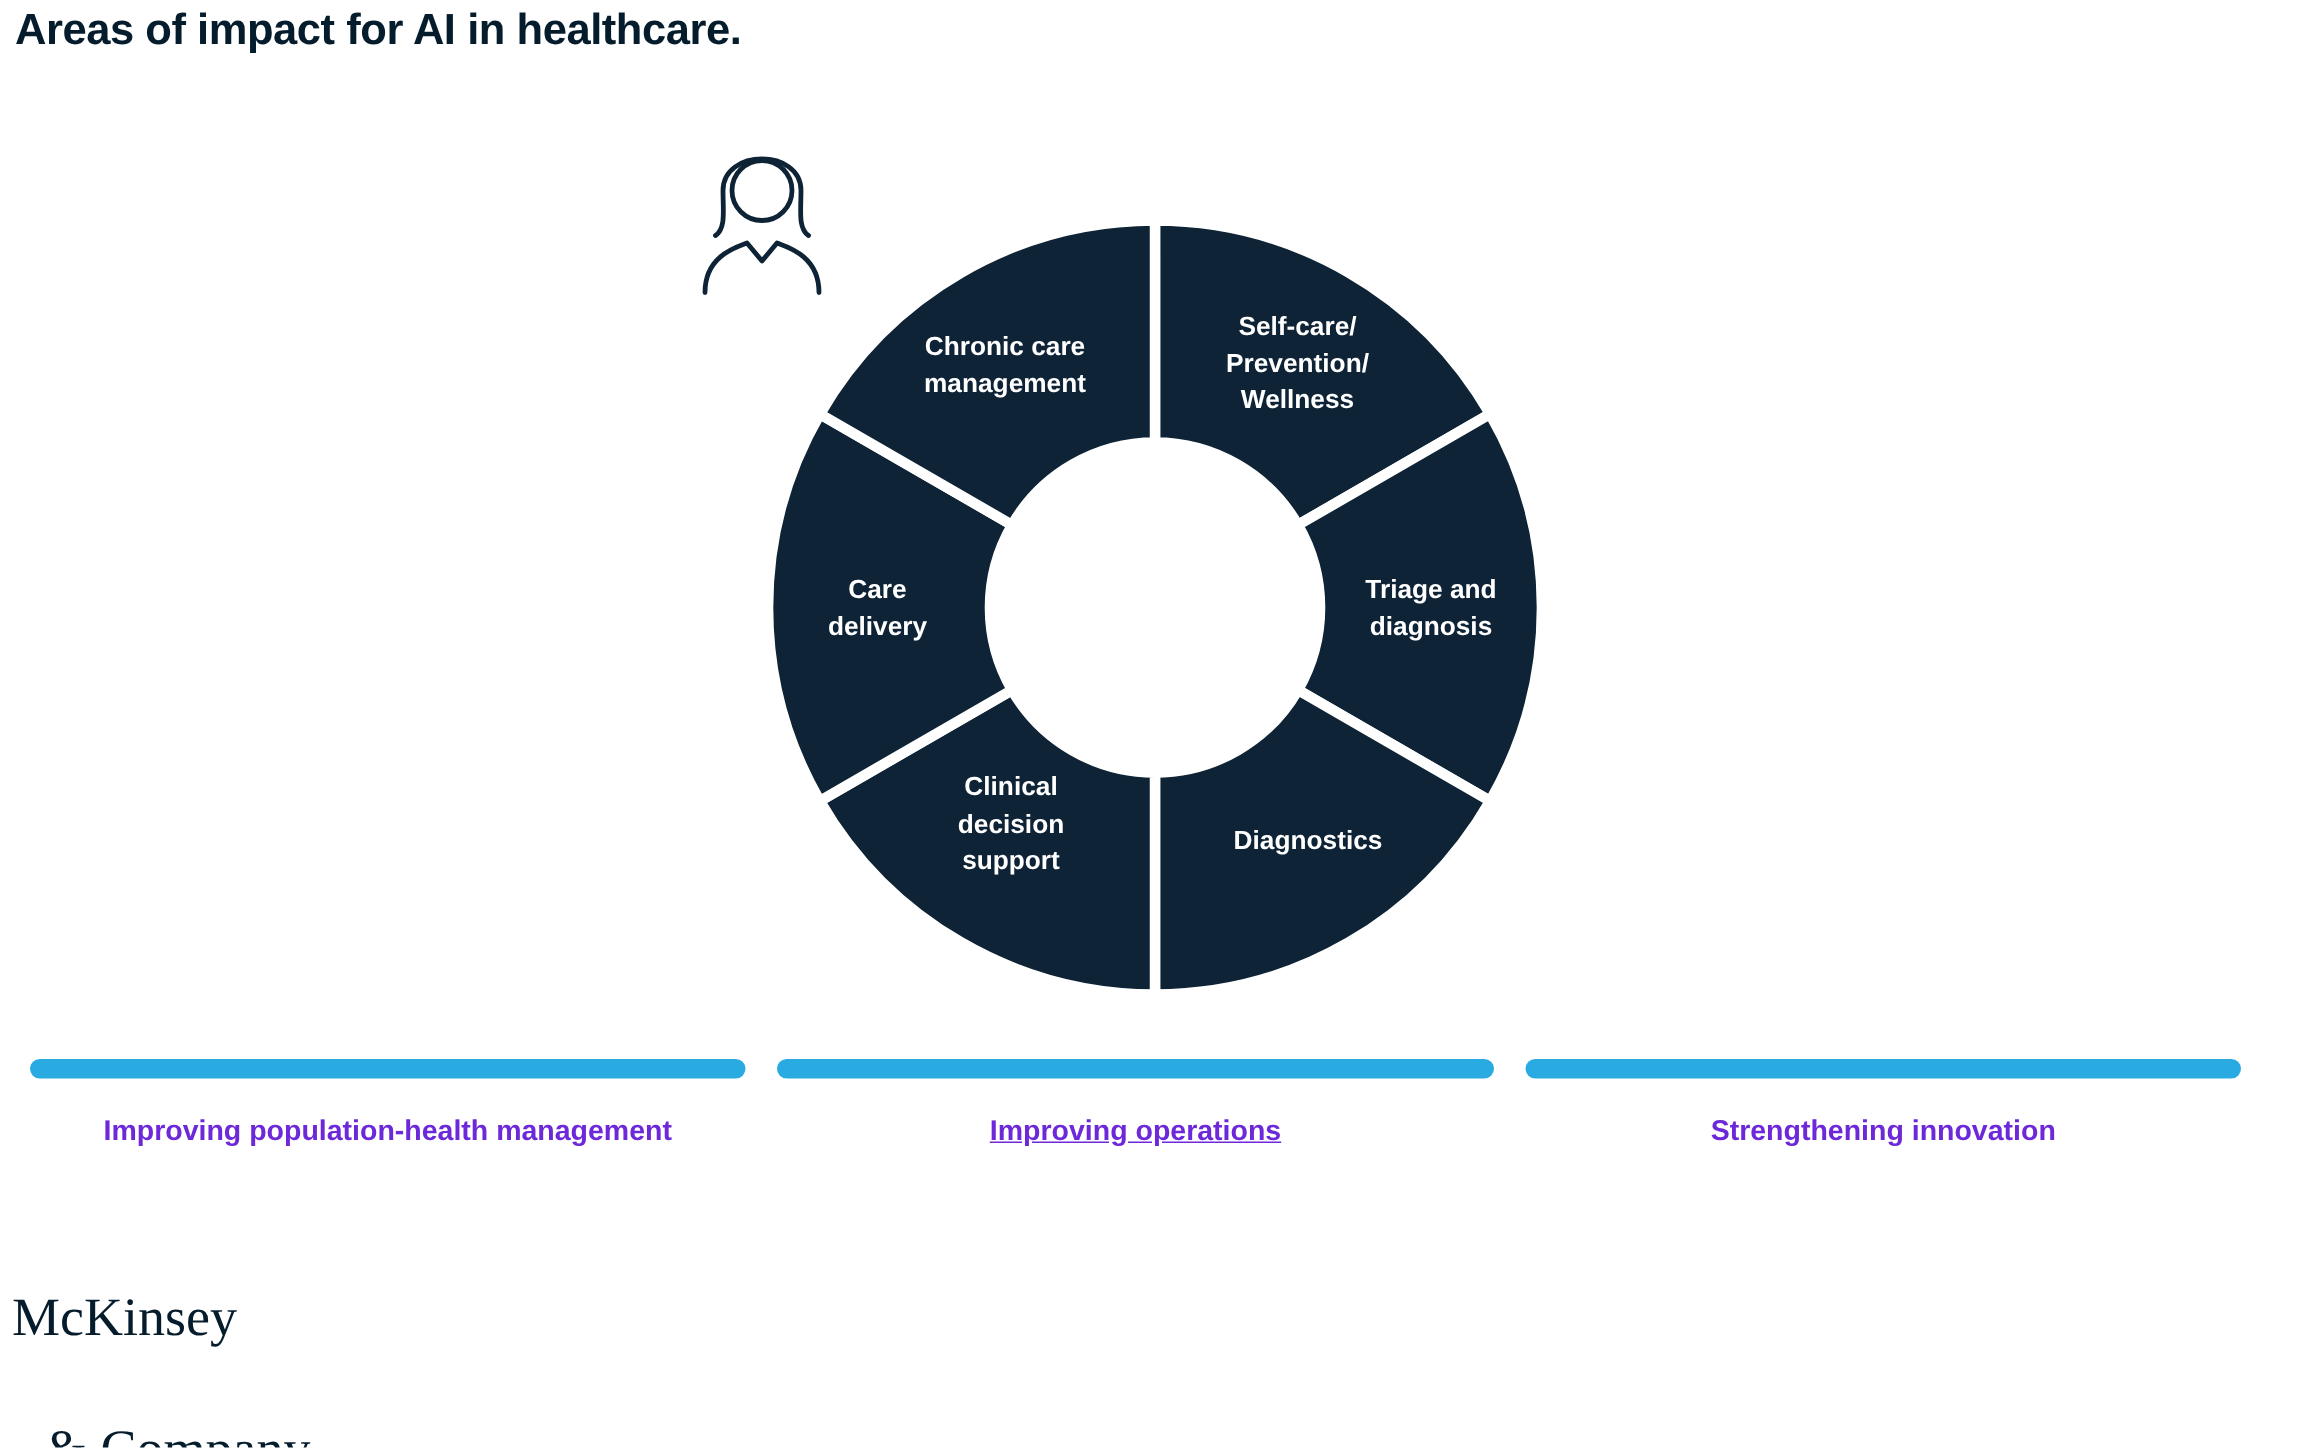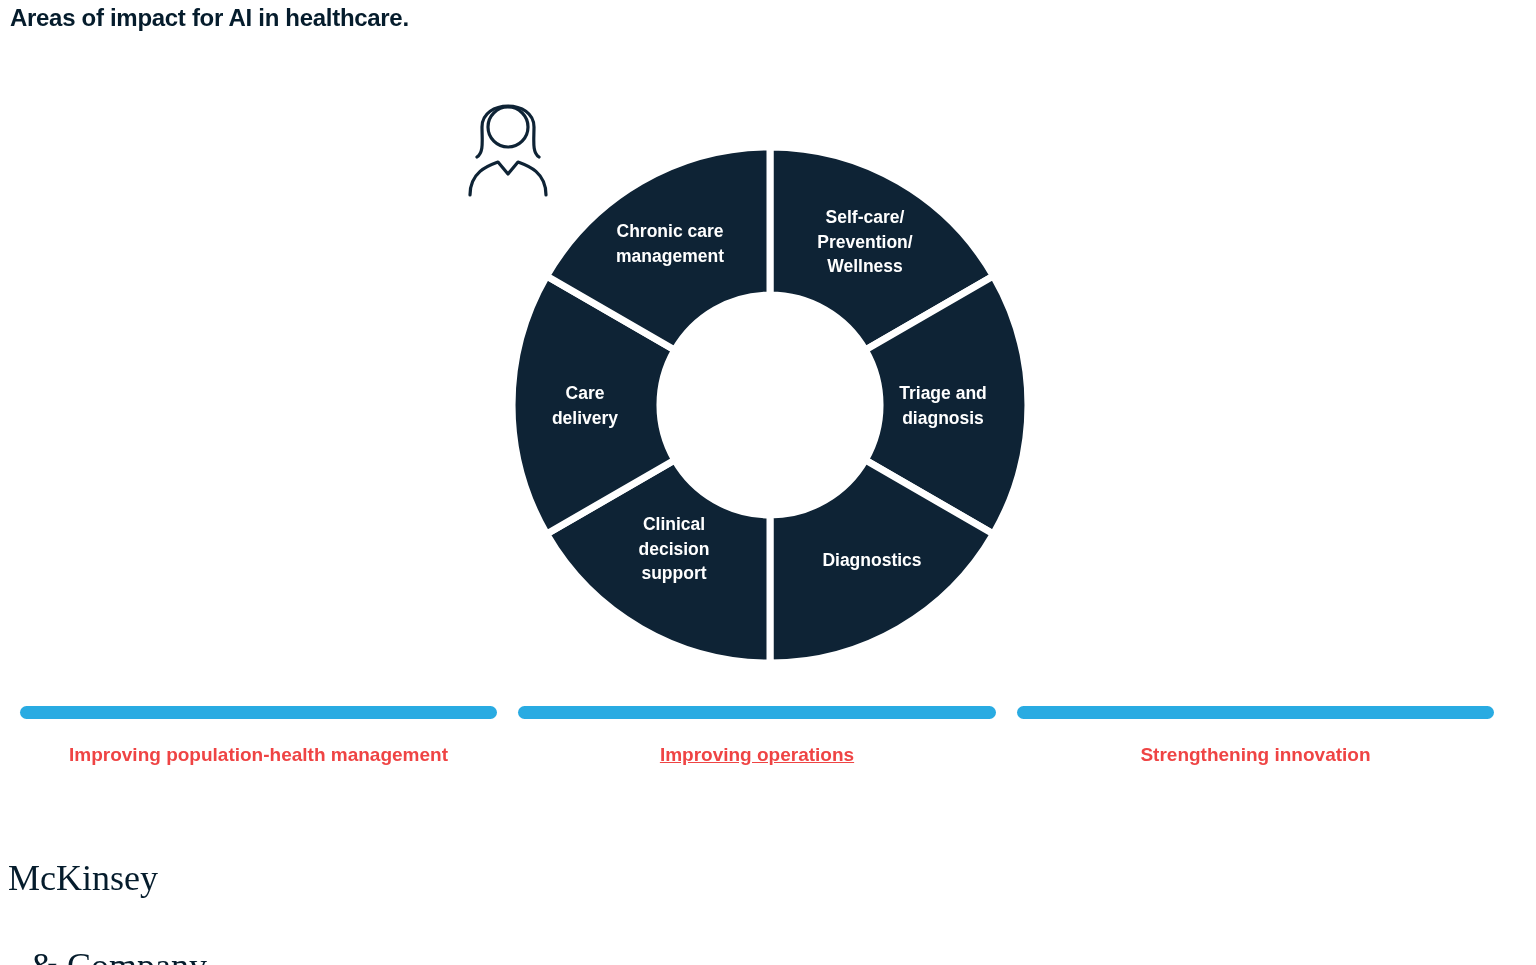--- a/index.html
+++ b/index.html
@@ -1,41 +1,41 @@
 <!DOCTYPE html>
 <html><head>
 <meta charset="utf-8">
 <style>
   html,body{margin:0;padding:0;}
   body{
     width:1536px;height:965px;background:#ffffff;position:relative;overflow:hidden;
     font-family:"Liberation Sans", sans-serif;color:#051C2C;
   }
   .title{
-    position:absolute;left:10px;top:4px;font-size:24px;font-weight:bold;
+    position:absolute;left:10px;top:4px;font-size:29px;font-weight:bold;
     color:#051C2C;letter-spacing:-0.3px;
   }
   .donut-wrap{position:absolute;left:508px;top:143px;width:524px;height:524px;}
   .donut-wrap svg{position:absolute;left:0;top:0;}
   .seg-label{
     position:absolute;transform:translate(-50%,-50%);
     color:#ffffff;font-weight:bold;font-size:17.5px;line-height:1.4;
     text-align:center;white-space:pre-line;pointer-events:none;width:180px;
   }
   .center-icon{
     position:absolute;left:50%;top:50%;transform:translate(-50%,-50%);
   }
   .bar{
     position:absolute;top:706px;height:13px;background:#29ABE2;border-radius:7px;
   }
   .bar-1{left:20px;width:477px;}
   .bar-2{left:518px;width:478px;}
   .bar-3{left:1017px;width:477px;}
   .bar-label{
-    position:absolute;top:744px;font-size:19px;font-weight:bold;color:#ef4444;
+    position:absolute;top:744px;font-size:19px;font-weight:bold;color:#6d28d9;
     text-align:center;
   }
   .bar-label-1{left:20px;width:477px;}
   .bar-label-2{left:518px;width:478px;text-decoration:underline;}
   .bar-label-3{left:1017px;width:477px;}
   .logo{
     position:absolute;left:8px;top:858px;
     font-family:"Liberation Serif", serif;font-size:36px;line-height:1.12;
     color:#051C2C;
   }
@@ -60,21 +60,21 @@
 
       <path d="M 38.6 391 A 258 258 0 0 1 38.6 133 L 166.7 207 A 110 110 0 0 0 166.7 317 Z"></path>
 
       <path d="M 38.6 133 A 258 258 0 0 1 262 4 L 262 152 A 110 110 0 0 0 166.7 207 Z"></path>
     </g>
   </svg>
 
   <div class="seg-label" style="left:357px;top:99px;">Self-care/
 Prevention/
 Wellness</div>
-  <div class="seg-label" style="left:435px;top:262px;">Triage and
+  <div class="seg-label" style="left:446px;top:262px;">Triage and
 diagnosis</div>
   <div class="seg-label" style="left:364px;top:417px;">Diagnostics</div>
   <div class="seg-label" style="left:166px;top:406px;text-align:center;">Clinical
 decision
 support</div>
   <div class="seg-label" style="left:77px;top:262px;">Care
 delivery</div>
   <div class="seg-label" style="left:162px;top:100px;">Chronic care
 management</div>
 

